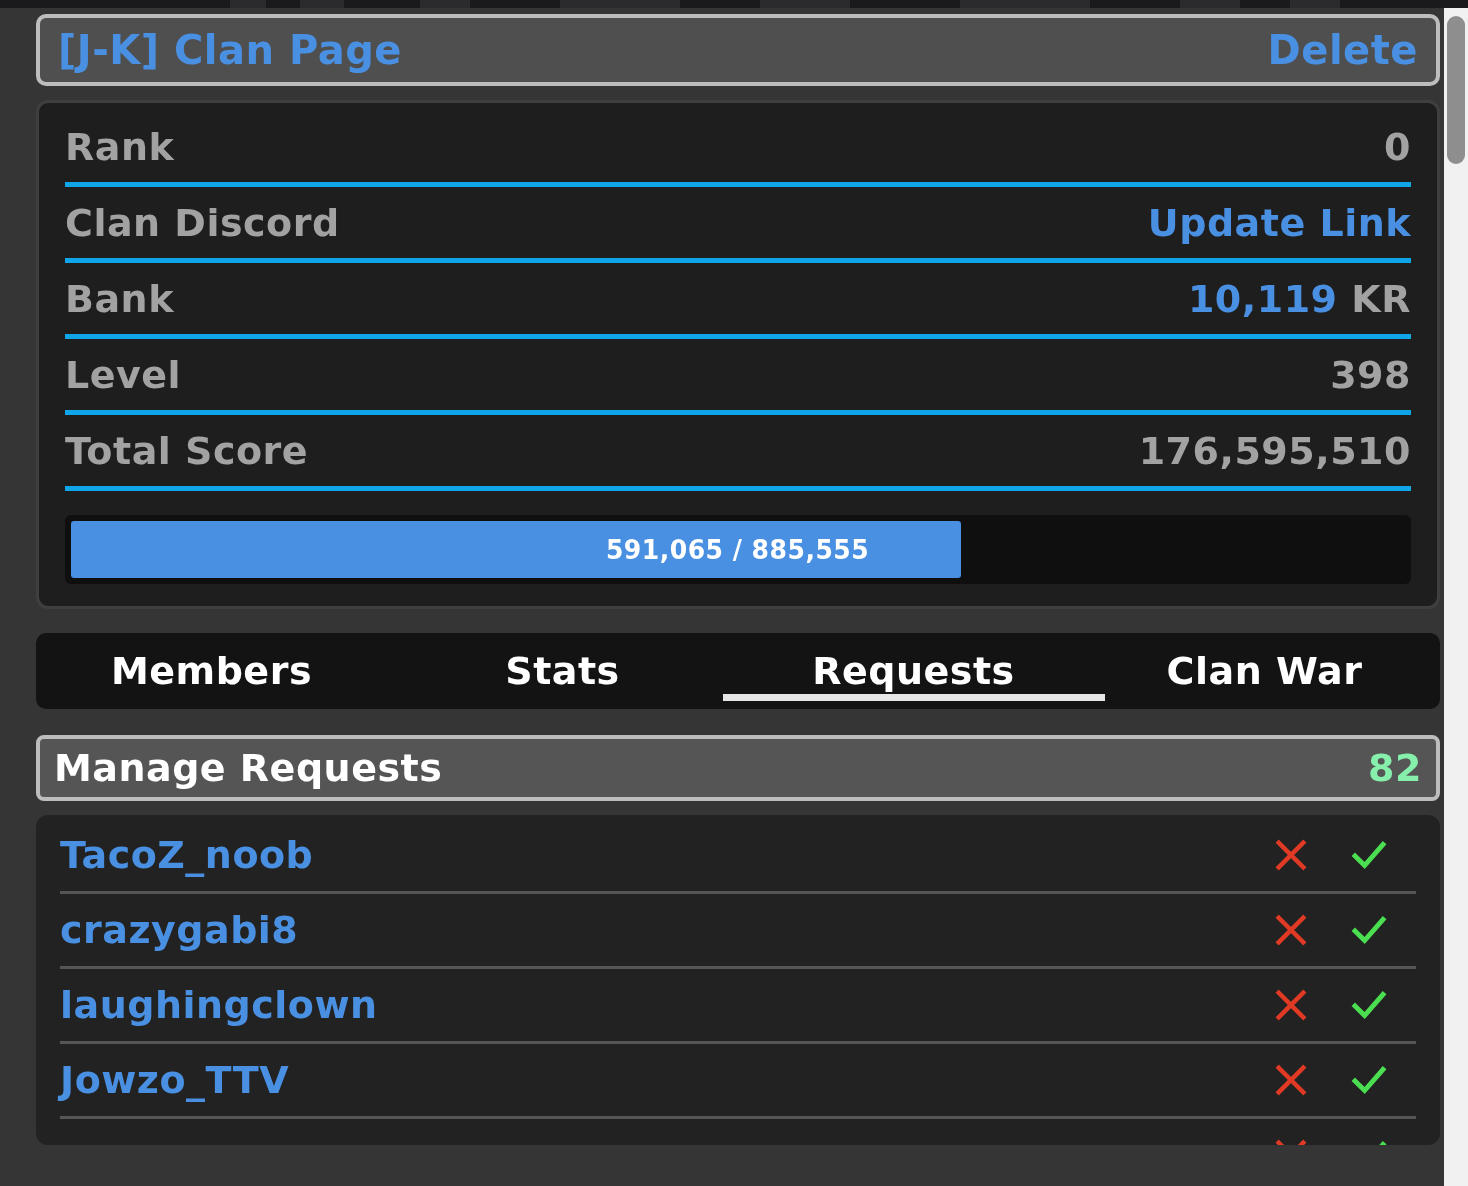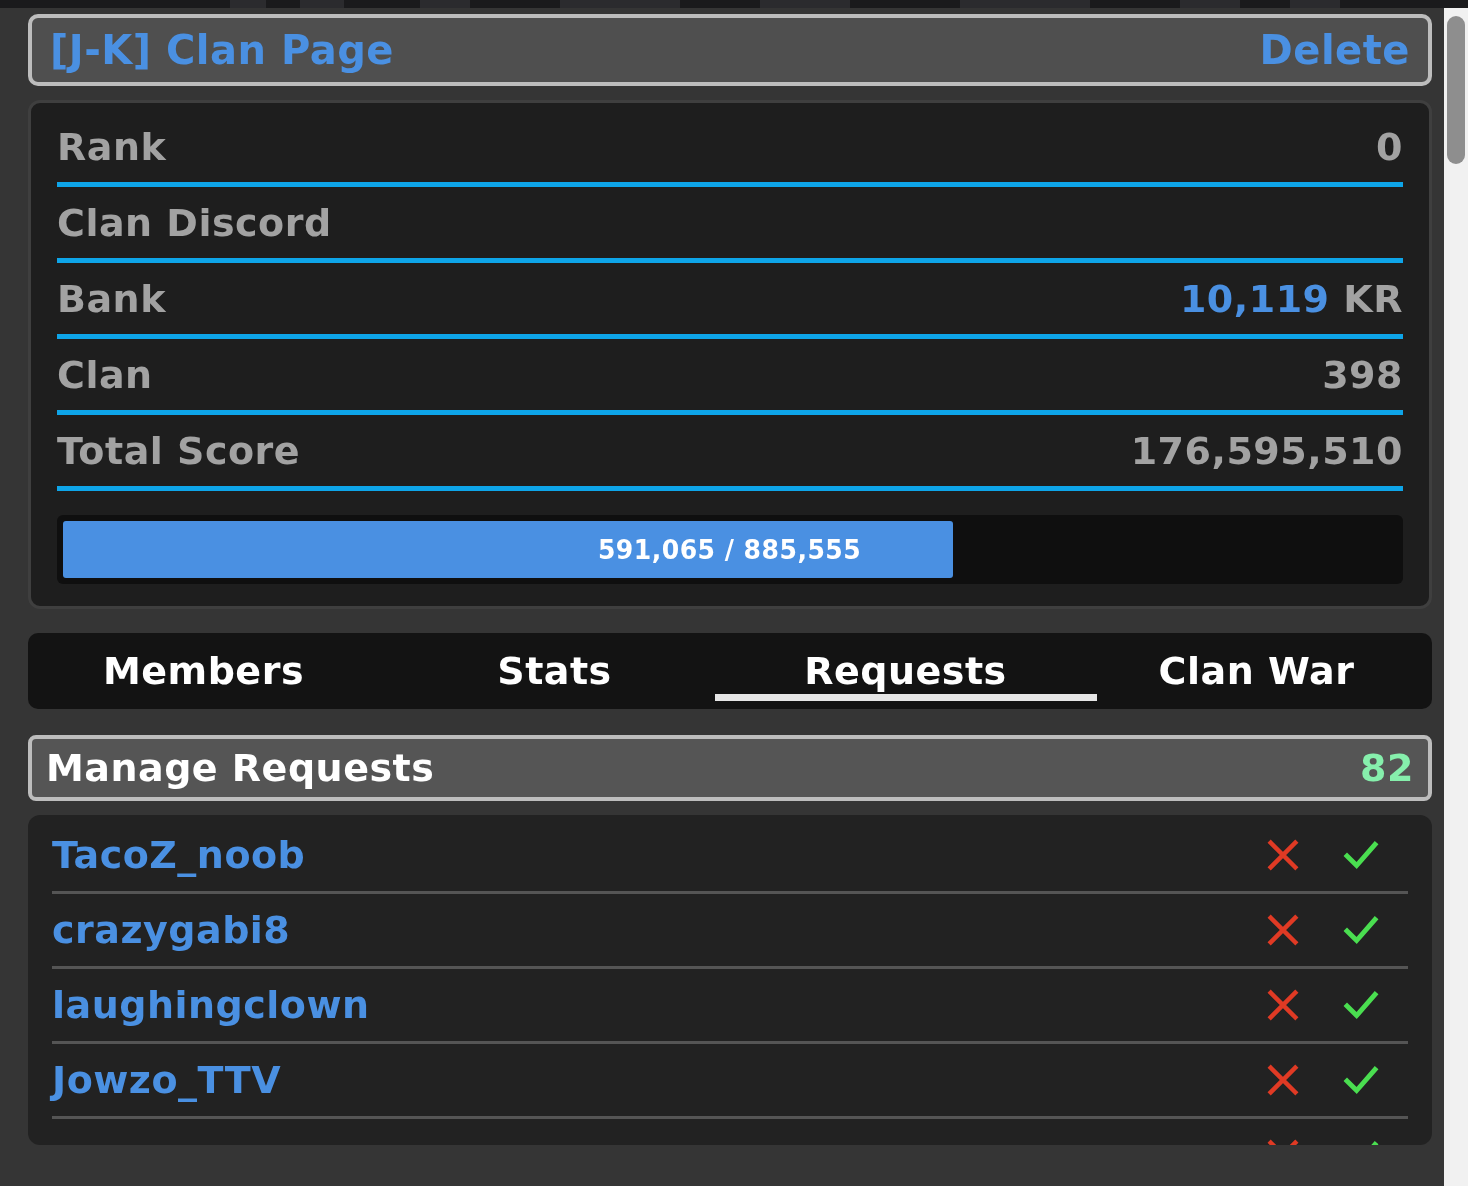--- a/index.html
+++ b/index.html
@@ -17,21 +17,21 @@
     position: absolute;
     top: 0; left: 0;
     width: 1468px;
     height: 8px;
     background: #1a1a1c;
   }
   .top-sliver .blk { position: absolute; top: 0; height: 8px; background: #2b2b2e; }
 
   .app {
     position: absolute;
-    top: 8px; left: 8px;
+    top: 8px; left: 16px;
     width: 1444px;
     height: 1178px;
     background: #353535;
     padding: 0 20px;
     overflow: hidden;
   }
 
   
   .pixel {
     font-family: "DejaVu Sans", sans-serif;
@@ -251,34 +251,37 @@
       </span>
       <span class="stat-value">
         <span class="pixel right">0</span>
       </span>
     </div>
 
     <div class="stat-row">
       <span class="stat-label">
         <span class="pixel">Clan Discord</span>
       </span>
+      <span class="stat-value accent">
+        <span class="pixel right">Update Link</span>
+      </span>
     </div>
 
     <div class="stat-row">
       <span class="stat-label">
         <span class="pixel">Bank</span>
       </span>
       <span class="stat-value accent">
         <span class="pixel right"><span>10,119</span><span class="unit"> </span><span class="unit">KR</span></span>
       </span>
     </div>
 
     <div class="stat-row">
       <span class="stat-label">
-        <span class="pixel">Clan</span>
+        <span class="pixel">Level</span>
       </span>
       <span class="stat-value">
         <span class="pixel right">398</span>
       </span>
     </div>
 
     <div class="stat-row">
       <span class="stat-label">
         <span class="pixel">Total Score</span>
       </span>

